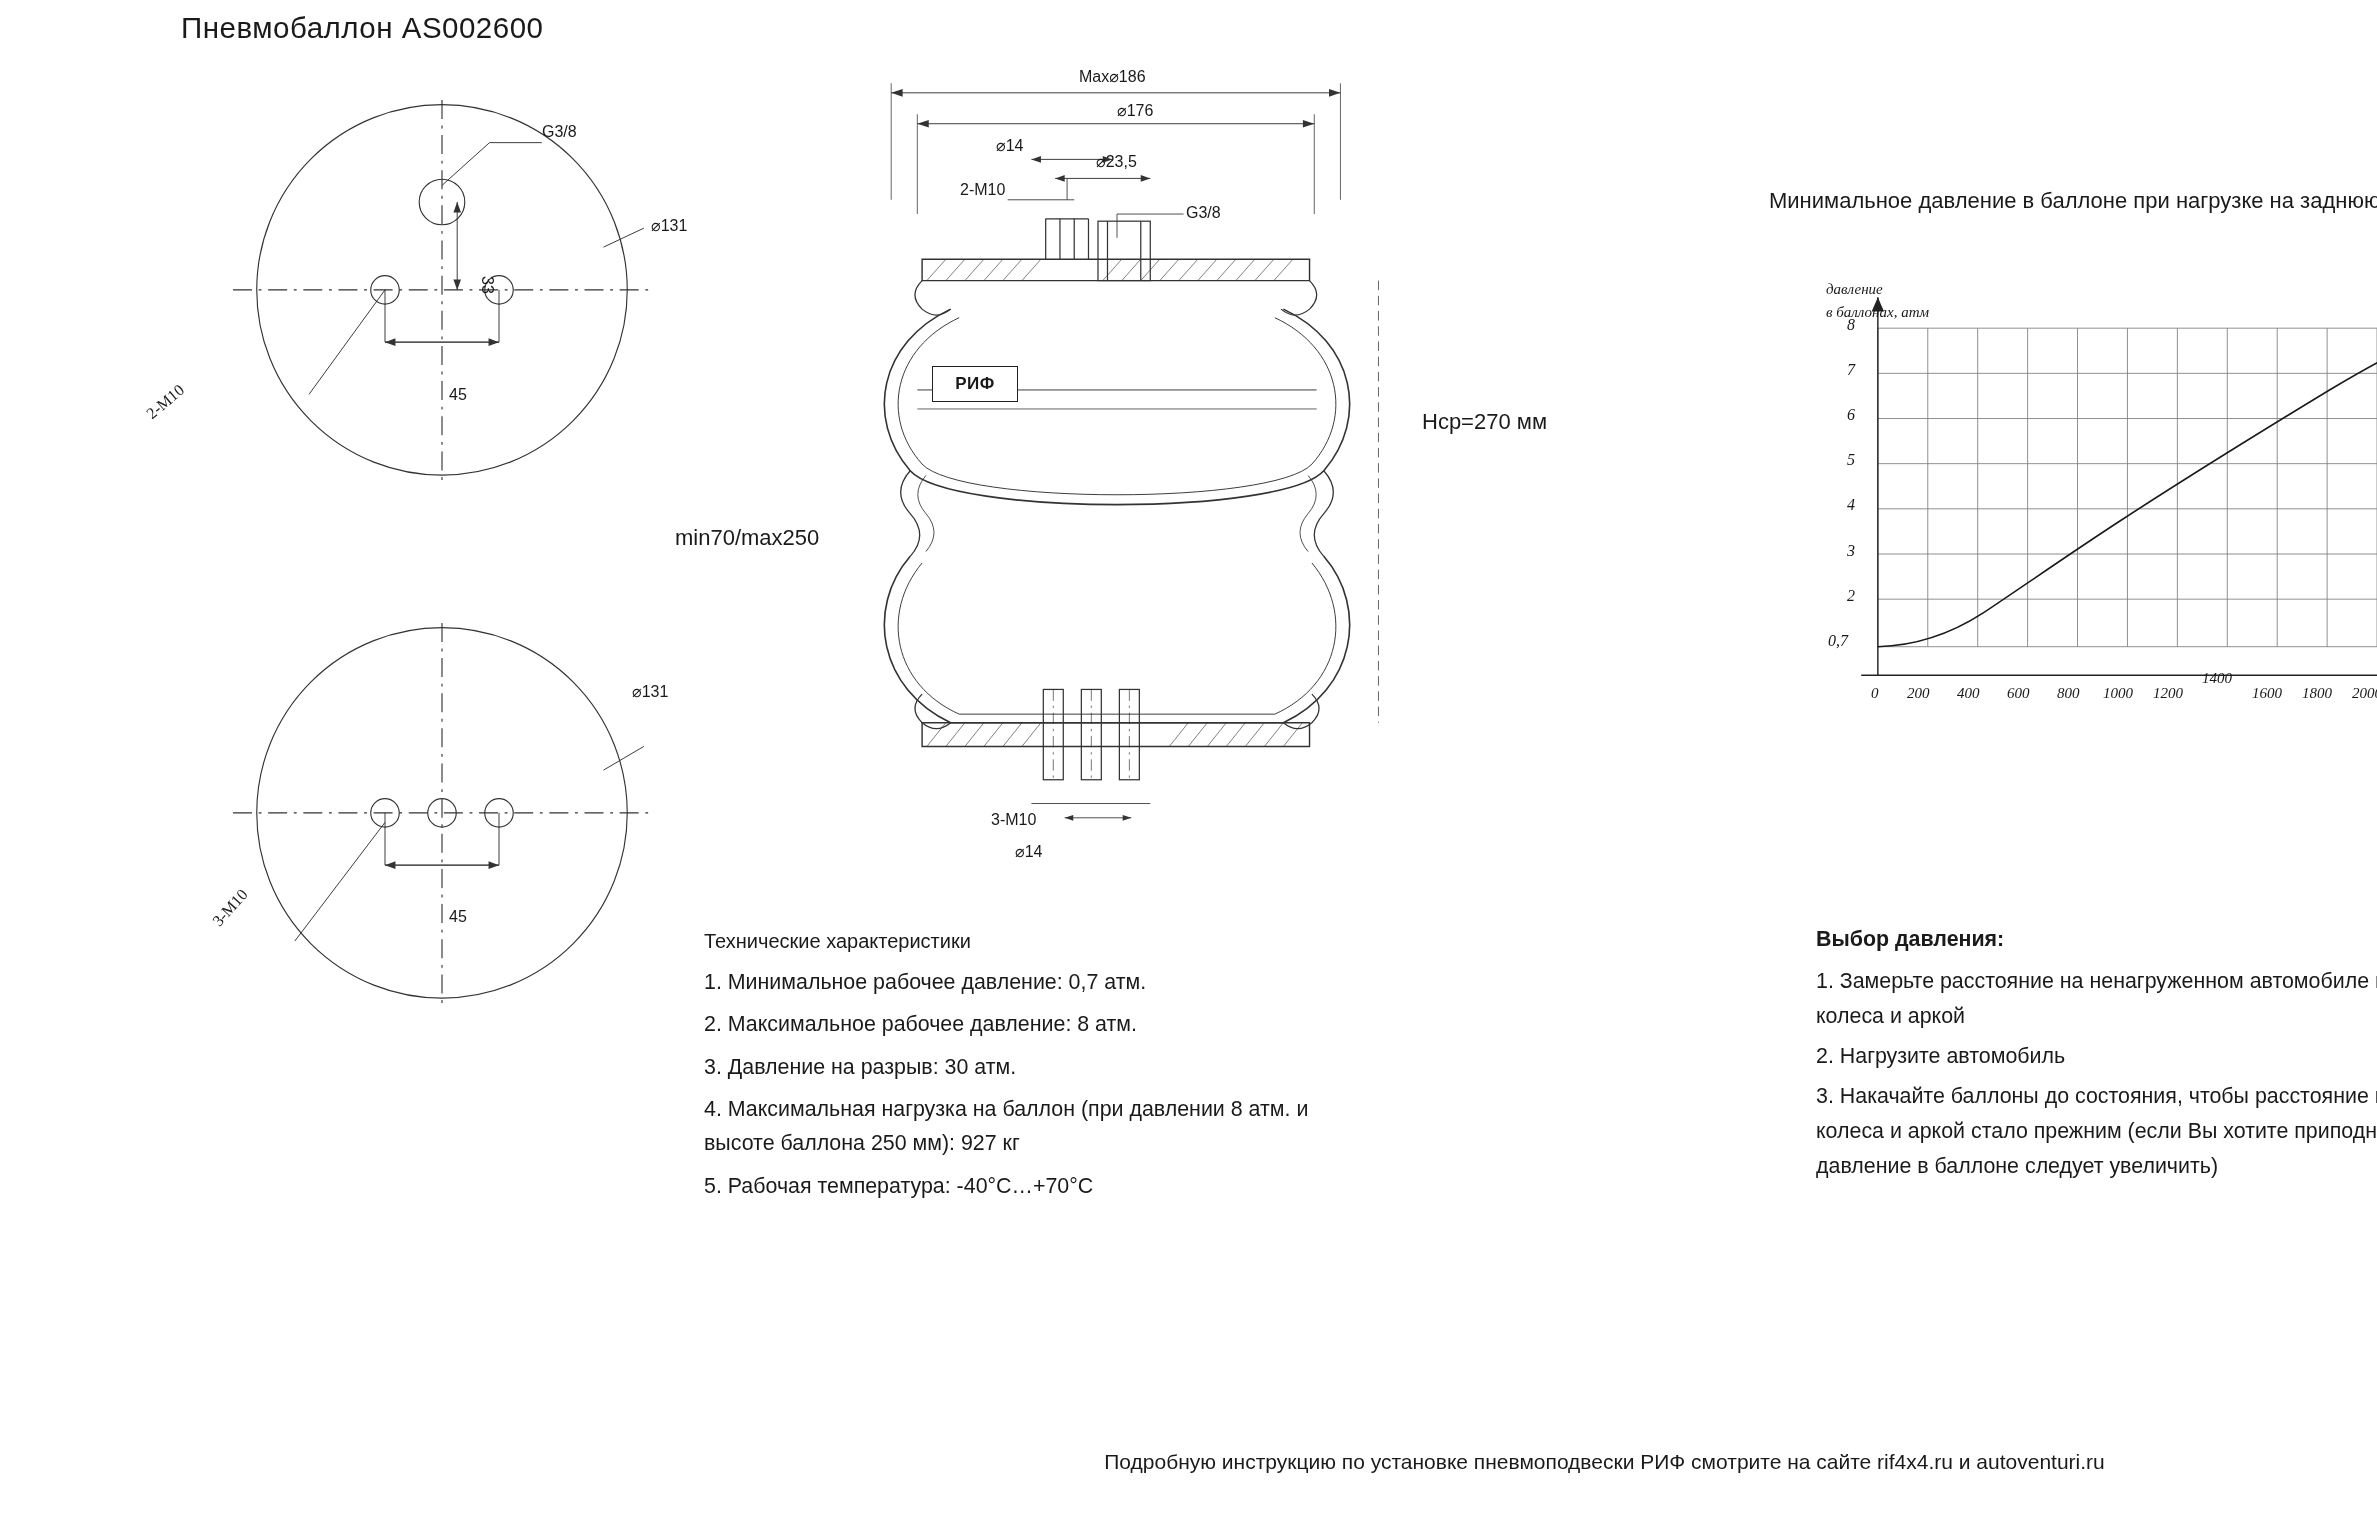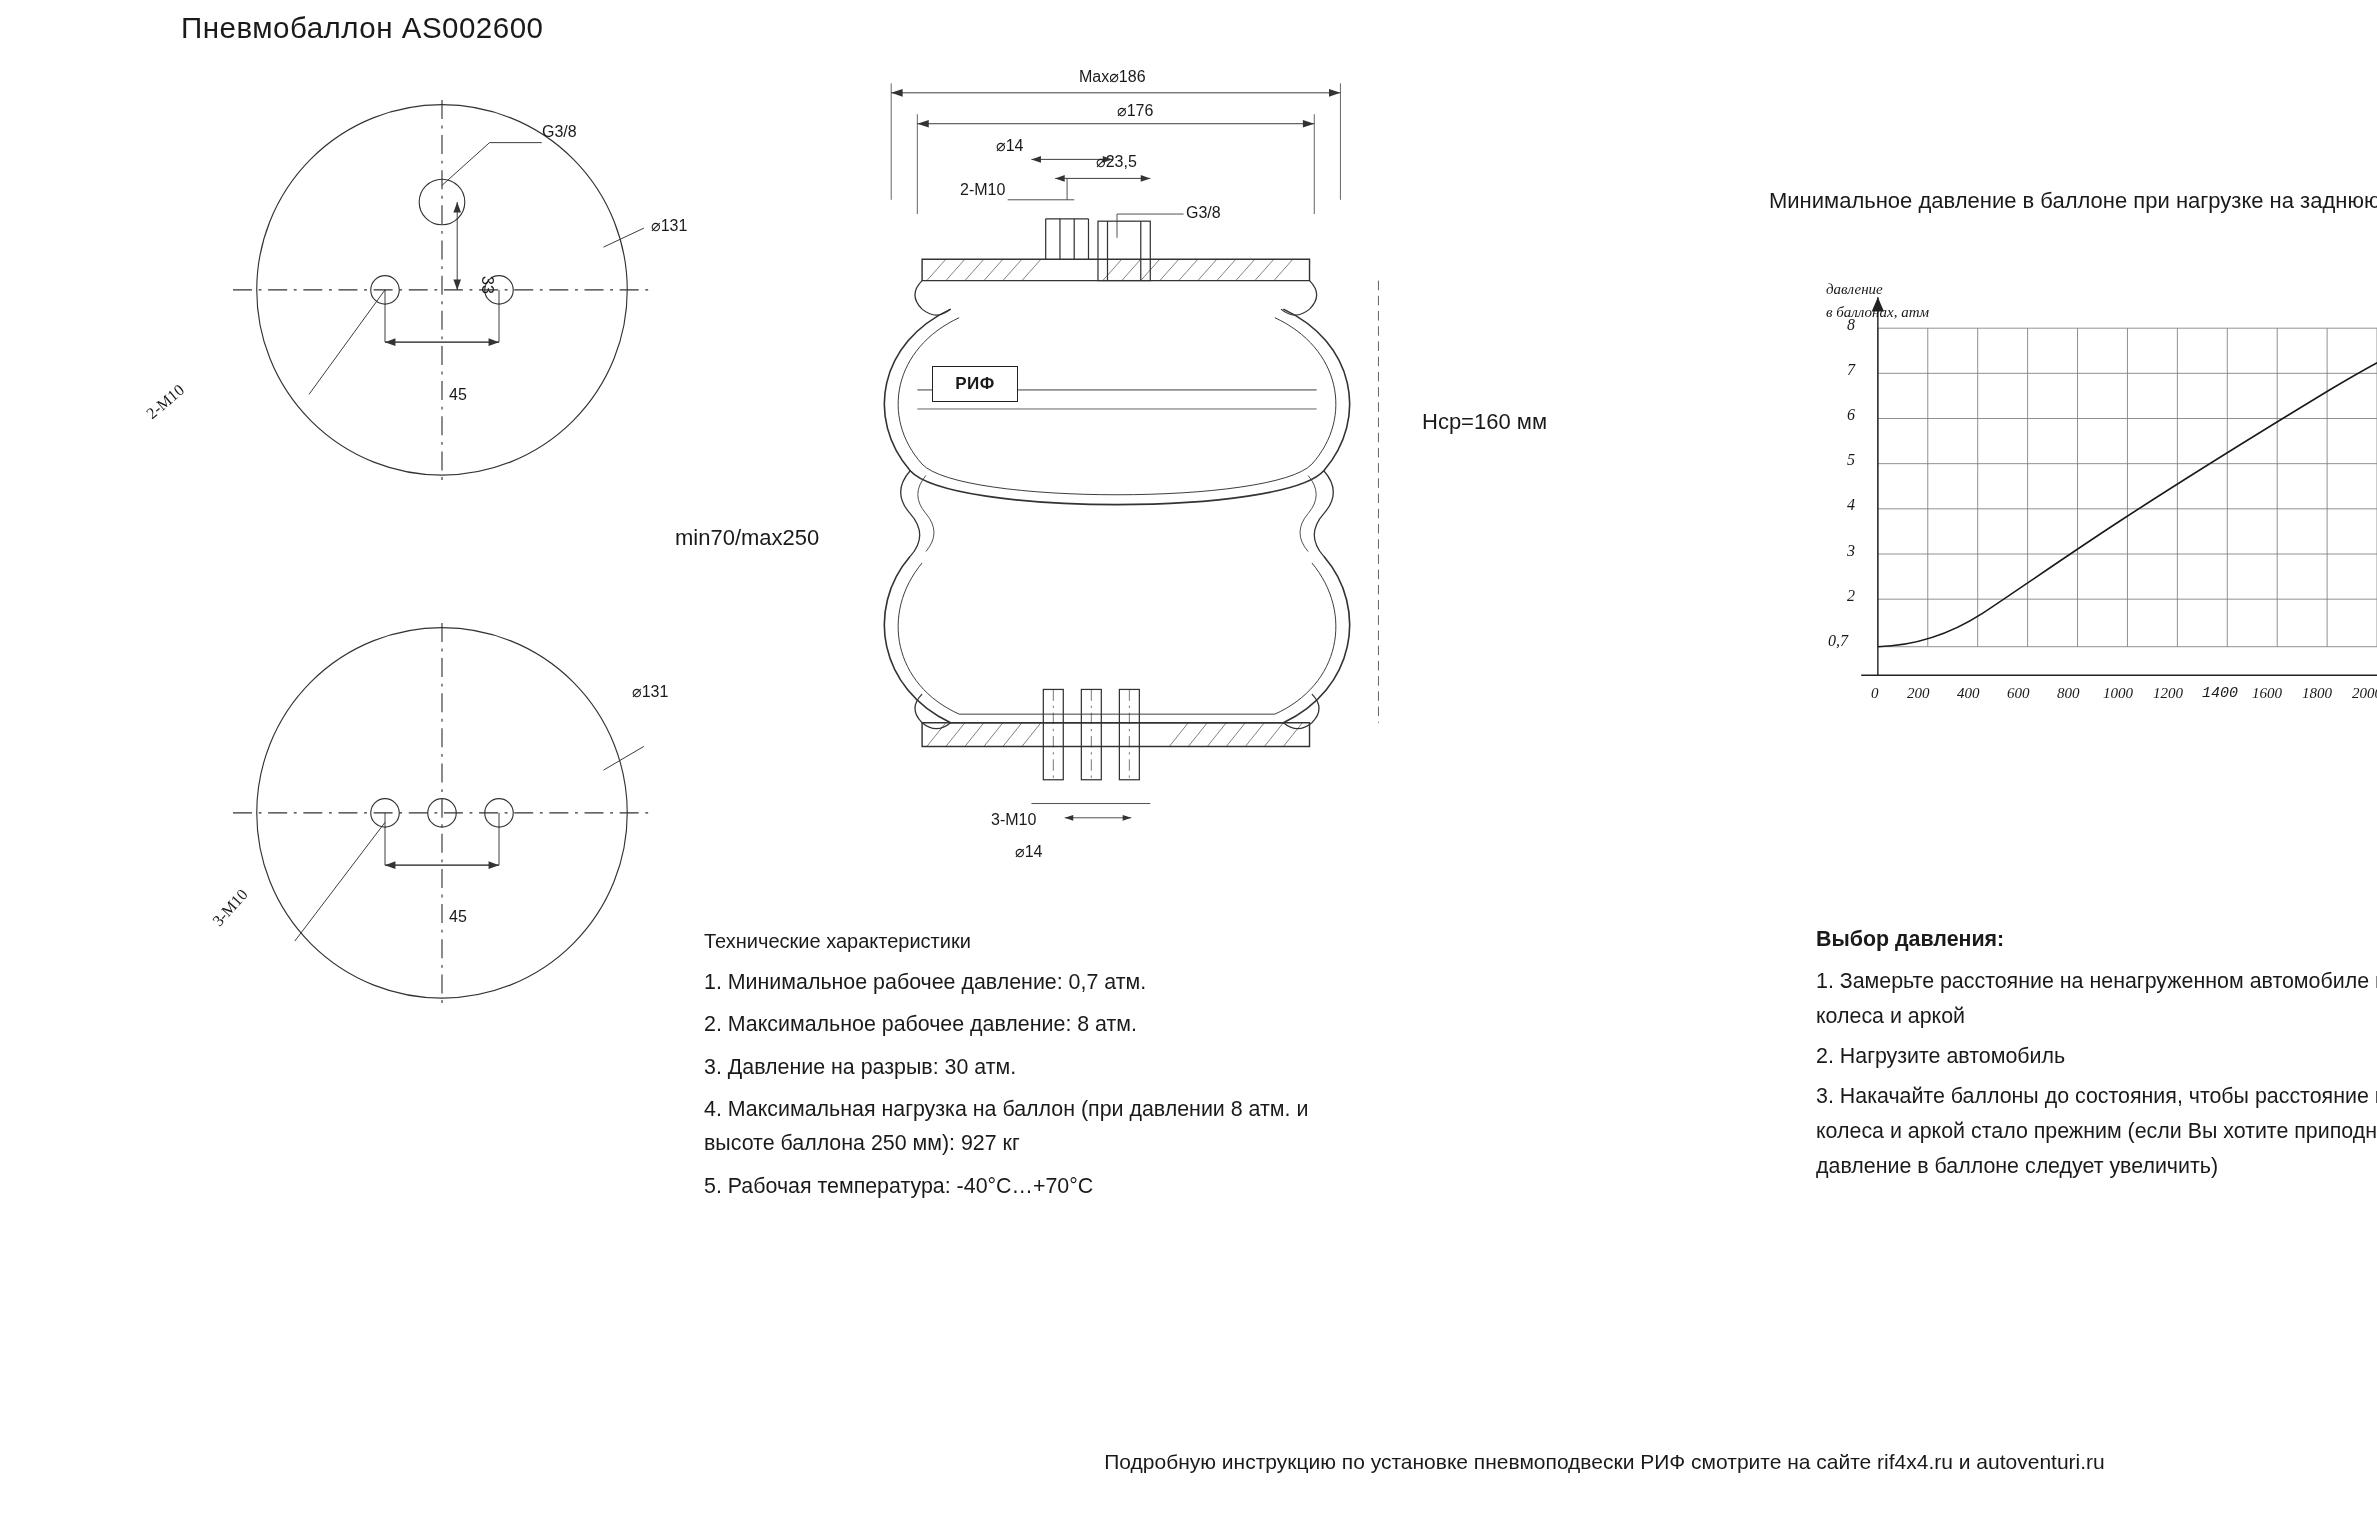--- a/index.html
+++ b/index.html
@@ -256,21 +256,21 @@
   <div class="lbl dim" style="left:1079px;top:67px;">Max⌀186</div>
   <div class="lbl dim" style="left:1117px;top:101px;">⌀176</div>
   <div class="lbl dim" style="left:996px;top:136px;">⌀14</div>
   <div class="lbl dim" style="left:1096px;top:152px;">⌀23,5</div>
   <div class="lbl dim" style="left:960px;top:181px;">2-M10</div>
   <div class="lbl dim" style="left:1186px;top:204px;">G3/8</div>
   <div class="lbl dim" style="left:991px;top:811px;">3-M10</div>
   <div class="lbl dim" style="left:1015px;top:842px;">⌀14</div>
 
   <div class="rif-badge">РИФ</div>
-  <div class="hcp">Hср=160 мм</div>
+  <div class="hcp">Hср=270 мм</div>
   <div class="minmax">min70/max250</div>
 
   <div class="graph-caption">Минимальное давление в баллоне при нагрузке на заднюю ось автомобиля</div>
 
   <svg style="position:absolute;left:1759px;top:252px;" width="1141" height="604" viewBox="0 0 2400 1270">
 
     <g stroke="#7d7d7d" stroke-width="1.8" fill="none">
 
       <line x1="250" y1="160" x2="250" y2="830"></line>
       <line x1="355" y1="160" x2="355" y2="830"></line>
@@ -320,21 +320,21 @@
   <div class="ticky" style="left:1847px;top:587px;">2</div>
   <div class="ticky" style="left:1828px;top:632px;">0,7</div>
 
   <div class="tickx" style="left:1871px;top:685px;">0</div>
   <div class="tickx" style="left:1907px;top:685px;">200</div>
   <div class="tickx" style="left:1957px;top:685px;">400</div>
   <div class="tickx" style="left:2007px;top:685px;">600</div>
   <div class="tickx" style="left:2057px;top:685px;text-align:right;">800</div>
   <div class="tickx" style="left:2103px;top:685px;">1000</div>
   <div class="tickx" style="left:2153px;top:685px;">1200</div>
-  <div class="tickx" style="left:2202px;top:685px;font-family:Liberation Mono, monospace;">1400</div>
+  <div class="tickx" style="left:2202px;top:670px;">1400</div>
   <div class="tickx" style="left:2252px;top:685px;">1600</div>
   <div class="tickx" style="left:2302px;top:685px;">1800</div>
   <div class="tickx" style="left:2352px;top:685px;">2000</div>
 
   <div class="specs">
     <div class="head">Технические характеристики</div>
     <div class="line">1. Минимальное рабочее давление: 0,7 атм.</div>
     <div class="line">2. Максимальное рабочее давление: 8 атм.</div>
     <div class="line">3. Давление на разрыв: 30 атм.</div>
     <div class="line" style="margin-bottom:2.9px;">4. Максимальная нагрузка на баллон (при давлении 8 атм. и</div>

